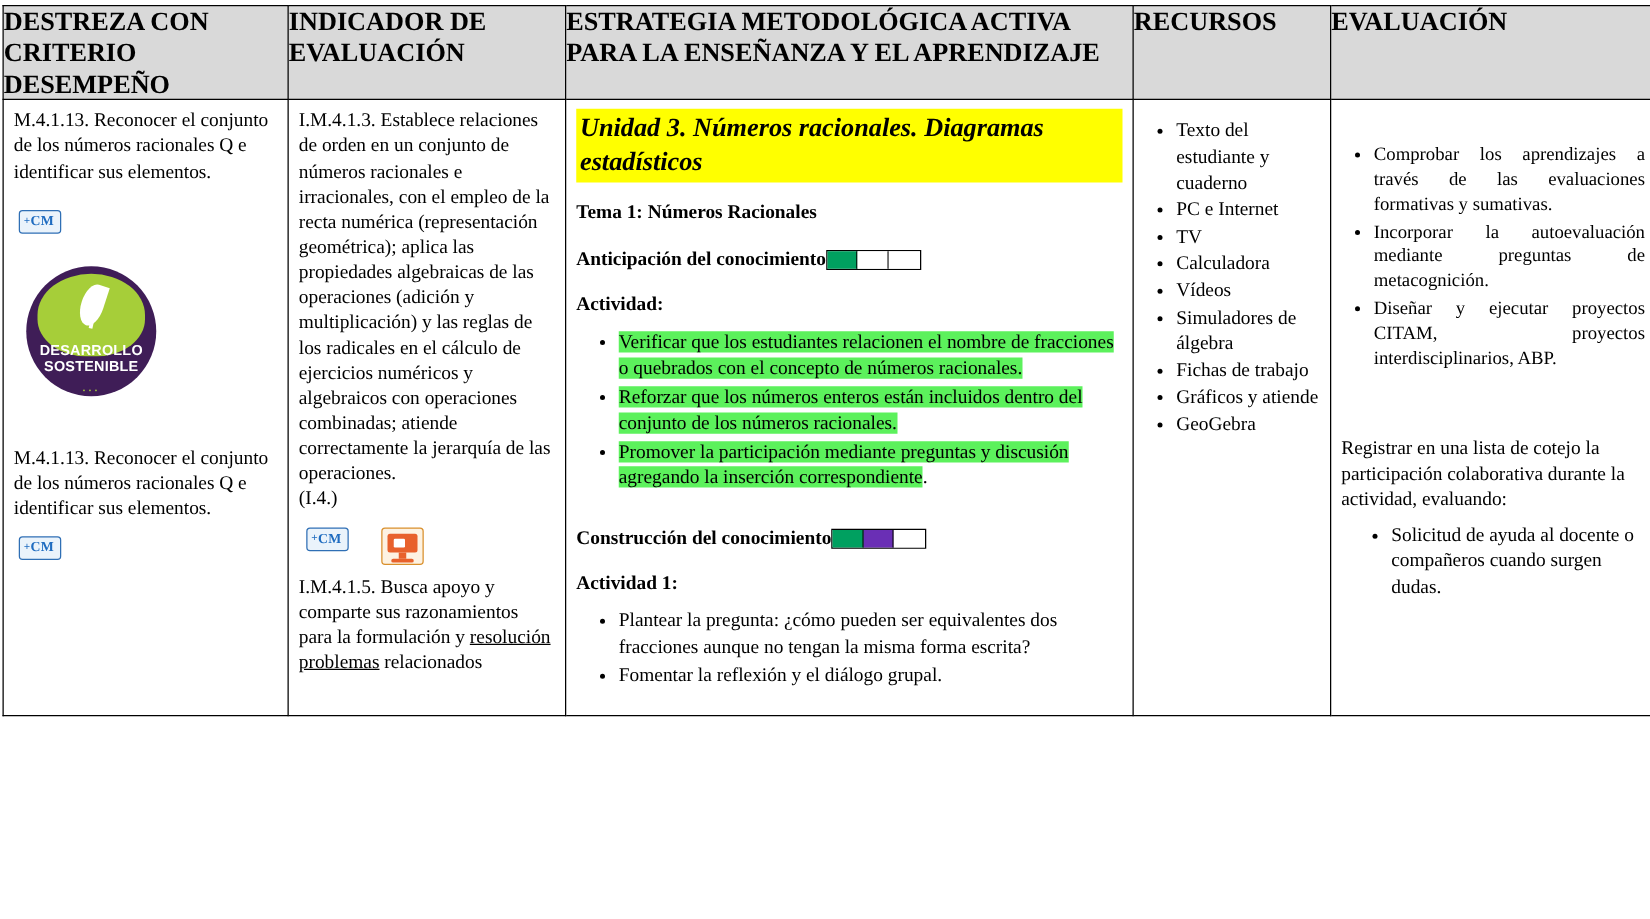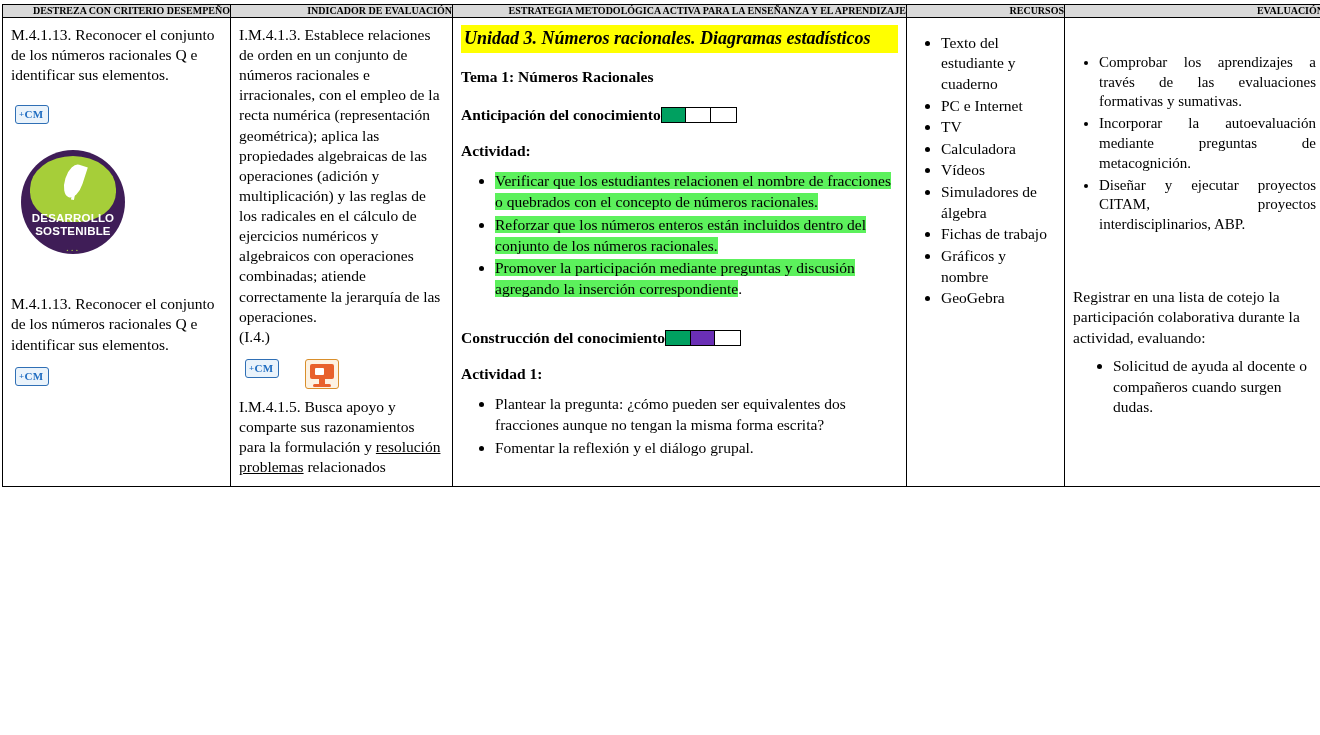--- a/index.html
+++ b/index.html
@@ -22,23 +22,23 @@
     margin: 4px 2px 0 2px;
     table-layout: fixed;
   }
   table.plan th, table.plan td {
     border: 1px solid #000;
     vertical-align: top;
     padding: 0;
   }
   thead th {
     background: #d9d9d9;
-    text-align: right;
+    text-align: left;
     font-weight: bold;
-    font-size: 10px;
+    font-size: 21px;
     line-height: 1.18;
     padding: 5px 4px 6px 4px;
     font-family: "Liberation Serif", serif;
   }
   .col1 { width: 228px; }
   .col2 { width: 222px; }
   .col3 { width: 454px; }
   .col4 { width: 158px; }
   .col5 { width: 260px; }
 
@@ -150,21 +150,21 @@
     position: absolute; left: 7px; top: 24px;
     width: 18px; height: 3px; background: #e8612c; border-radius: 2px;
   }
   .underline { text-decoration: underline; }
 
   
   .unidad-highlight {
     background: #ffff00;
     font-weight: bold;
     font-style: italic;
-    font-size: 18px;
+    font-size: 21px;
     line-height: 1.28;
     display: block;
     padding: 2px 2px 3px 3px;
     margin: 0 0 14px 0;
   }
   .tema { font-weight: bold; font-size: 15.5px; margin: 0 0 18px 0; }
   .phase-line {
     display: flex; align-items: center; 
     margin: 0 0 16px 0;
   }
@@ -328,21 +328,21 @@
         <td class="col4">
           <div class="cell">
             <ul class="rec">
               <li>Texto del estudiante y cuaderno</li>
               <li>PC e Internet</li>
               <li>TV</li>
               <li>Calculadora</li>
               <li>Vídeos</li>
               <li>Simuladores de álgebra</li>
               <li>Fichas de trabajo</li>
-              <li>Gráficos y nombre</li>
+              <li>Gráficos y atiende</li>
               <li>GeoGebra</li>
             </ul>
           </div>
         </td>
 
         <td class="col5">
           <div class="cell">
             <ul class="eval">
               <li>Comprobar los aprendizajes a través de las evaluaciones formativas y sumativas.</li>
               <li>Incorporar la autoevaluación mediante preguntas de metacognición.</li>

